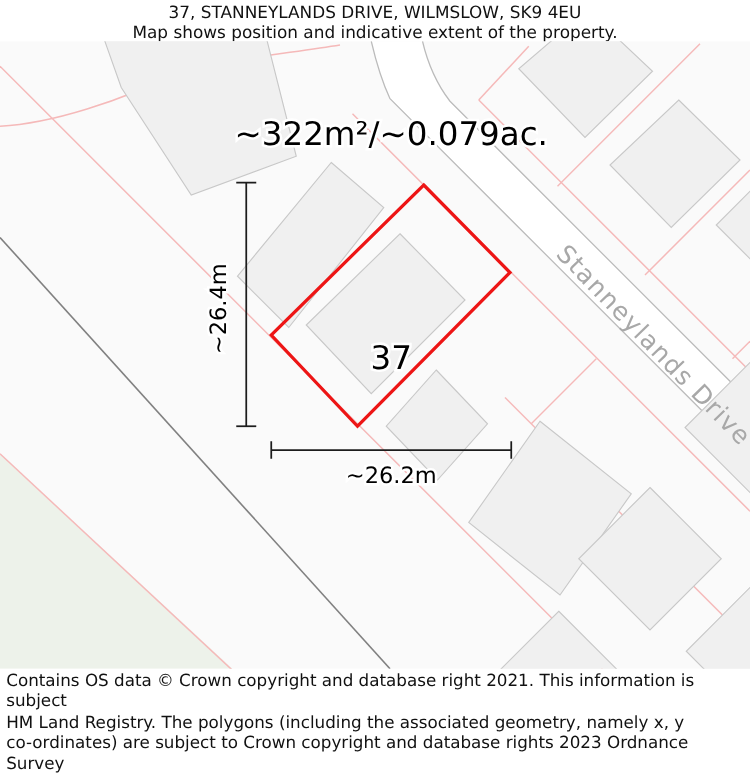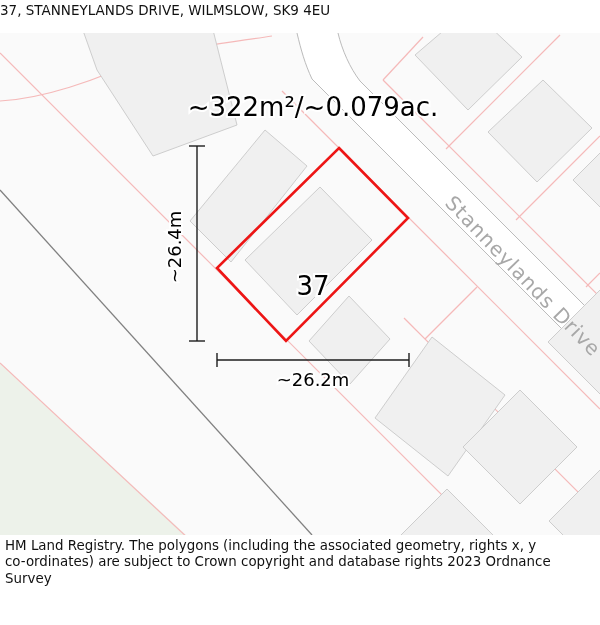--- a/index.html
+++ b/index.html
@@ -1,18 +1,18 @@
 <!DOCTYPE html>
 <html><head>
 <meta charset="utf-8">
 <style>
   html,body{margin:0;padding:0;background:#ffffff;}
   #page{position:relative;width:600px;height:625px;background:#ffffff;overflow:hidden;
         font-family:"DejaVu Sans","Liberation Sans",sans-serif;}
-  #header{position:absolute;top:3px;left:0;width:600px;color:#111;
+  #header{position:absolute;top:3px;left:0;width:600px;text-align:center;color:#111;
           font-size:13.5px;line-height:15.5px;}
   #map-svg{position:absolute;top:33px;left:0;}
   #footer{position:absolute;top:538px;left:5px;width:592px;color:#111;
           font-size:13.4px;line-height:16.4px;}
   .bldg{fill:#f0f0f0;stroke:#c8c8c8;stroke-width:0.9;}
   .pink{stroke:#f5b9b9;stroke-width:1.2;fill:none;}
   .roadedge{stroke:#bbbbbb;stroke-width:1;fill:none;}
   .darkline{stroke:#818181;stroke-width:1.3;fill:none;}
   .dim{stroke:#1c1c1c;stroke-width:1.4;fill:none;}
   .maplabel{fill:#000;paint-order:stroke;stroke:#ffffff;stroke-width:4px;
@@ -20,20 +20,21 @@
   .streetlabel{fill:#a8a8a8;font-size:20px;letter-spacing:1px;
             font-family:"DejaVu Sans","Liberation Sans",sans-serif;}
 </style>
 </head>
 <body>
 
 <div id="page">
 
   <div id="header">
     <div>37, STANNEYLANDS DRIVE, WILMSLOW, SK9 4EU</div>
+    <div>Map shows position and indicative extent of the property.</div>
   </div>
 
   <svg id="map-svg" width="600" height="502" viewBox="0 33 600 502">
 
     <rect x="0" y="33" width="600" height="502" fill="#fafafa"></rect>
 
     <polygon points="0,363 186,535 0,535" fill="#edf2ea"></polygon>
 
     <path d="M297,33 C301,50 305,64 312,79 L600,367 L600,321 L360,81 C350,68 342,50 338,33 Z" fill="#ffffff"></path>
 
@@ -85,18 +86,19 @@
     <text class="maplabel" x="313" y="116" font-size="26" text-anchor="middle">~322m²/~0.079ac.</text>
 
     <text class="maplabel" x="313" y="295" font-size="26" text-anchor="middle">37</text>
 
     <text class="maplabel" x="313" y="386" font-size="18" text-anchor="middle">~26.2m</text>
 
     <text class="maplabel" transform="translate(181,247) rotate(-90)" font-size="18" text-anchor="middle">~26.4m</text>
   </svg>
 
   <div id="footer">
-    <div>HM Land Registry. The polygons (including the associated geometry, rights x, y</div>
+    <div>Contains OS data © Crown copyright and database right 2021. This information is subject</div>
+    <div>HM Land Registry. The polygons (including the associated geometry, namely x, y</div>
     <div>co-ordinates) are subject to Crown copyright and database rights 2023 Ordnance Survey</div>
 
   </div>
 
 </div>
 
 </body></html>

